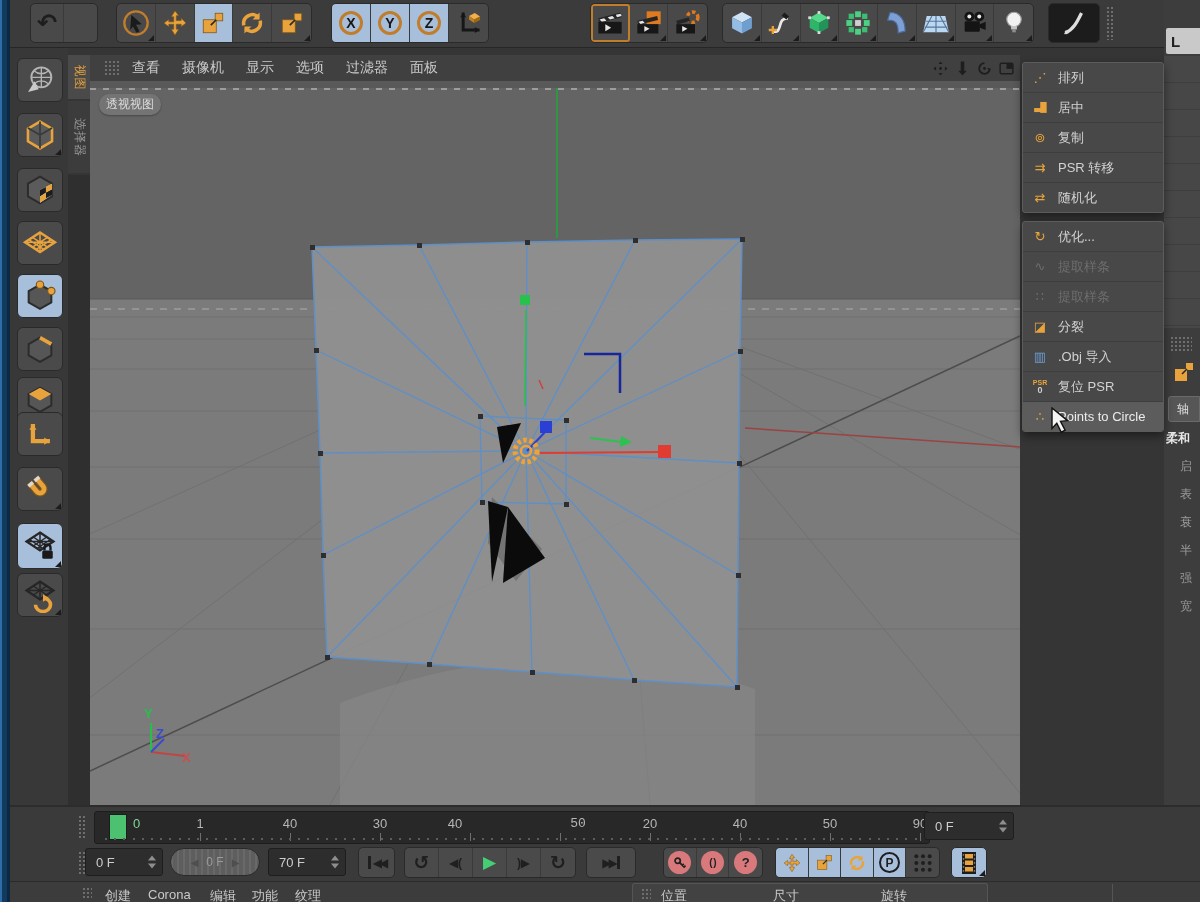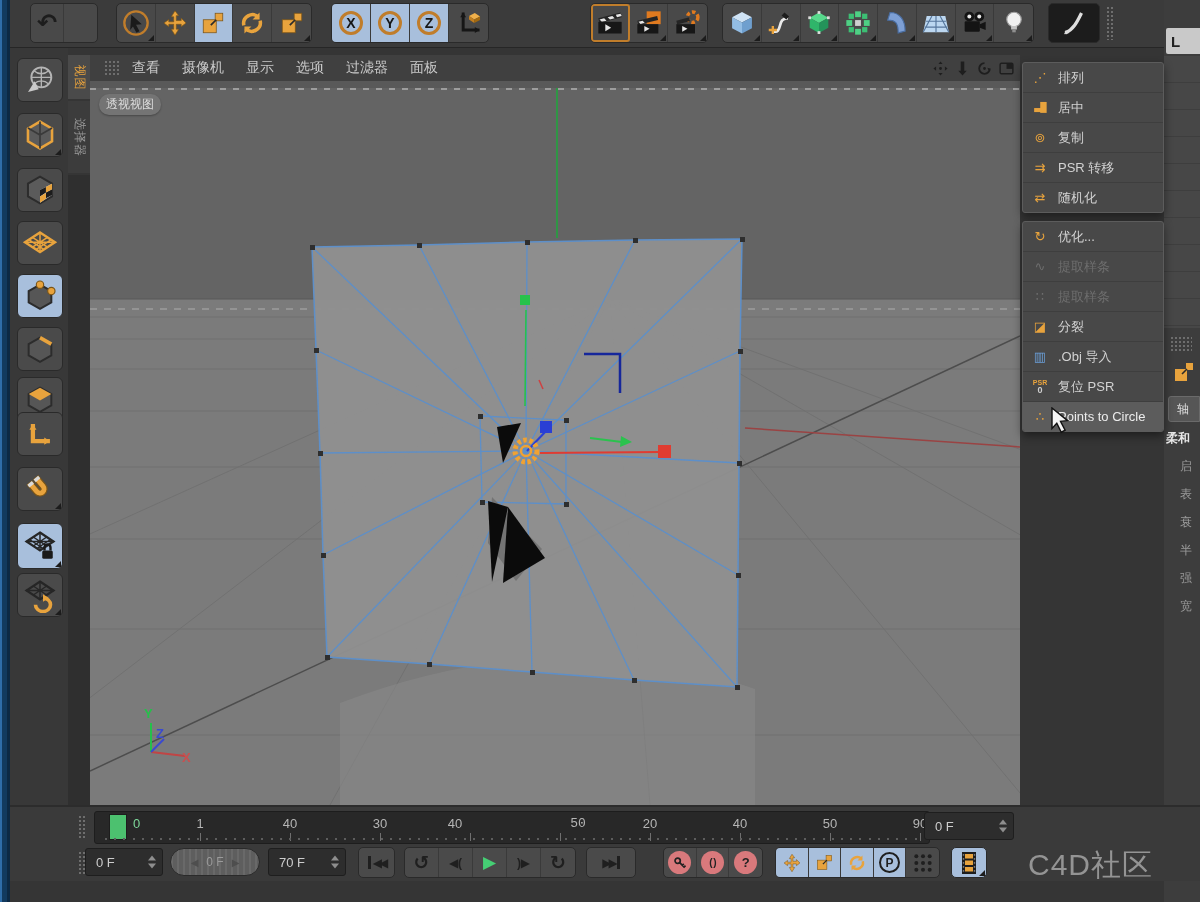--- a/index.html
+++ b/index.html
@@ -765,16 +765,30 @@
           <rect x="3.8" y="19" width="1.4" height="1.8" fill="#777"></rect>
         <rect x="14.8" y="3" width="1.4" height="1.8" fill="#777"></rect>
           <rect x="14.8" y="7" width="1.4" height="1.8" fill="#777"></rect>
           <rect x="14.8" y="11" width="1.4" height="1.8" fill="#777"></rect>
           <rect x="14.8" y="15" width="1.4" height="1.8" fill="#777"></rect>
           <rect x="14.8" y="19" width="1.4" height="1.8" fill="#777"></rect>
       </svg>
     </div>
   </div>
 
-  <div id="watermark">C4D社区</div>
-
+
+  <div id="bottom-bar">
+    <div class="bgrip grip" style="left:72px;"></div>
+    <span class="bmenu" style="left:95px;">创建</span>
+    <span class="bmenu" style="left:138px;">Corona</span>
+    <span class="bmenu" style="left:200px;">编辑</span>
+    <span class="bmenu" style="left:242px;">功能</span>
+    <span class="bmenu" style="left:285px;">纹理</span>
+    <div id="coord-panel">
+      <div class="bgrip grip" style="left:8px;top:4px;"></div>
+      <span class="bmenu" style="left:28px;">位置</span>
+      <span class="bmenu" style="left:140px;">尺寸</span>
+      <span class="bmenu" style="left:248px;">旋转</span>
+    </div>
+    <div id="bb-divider"></div>
+  </div>
 
 </div>
 
 </body></html>

